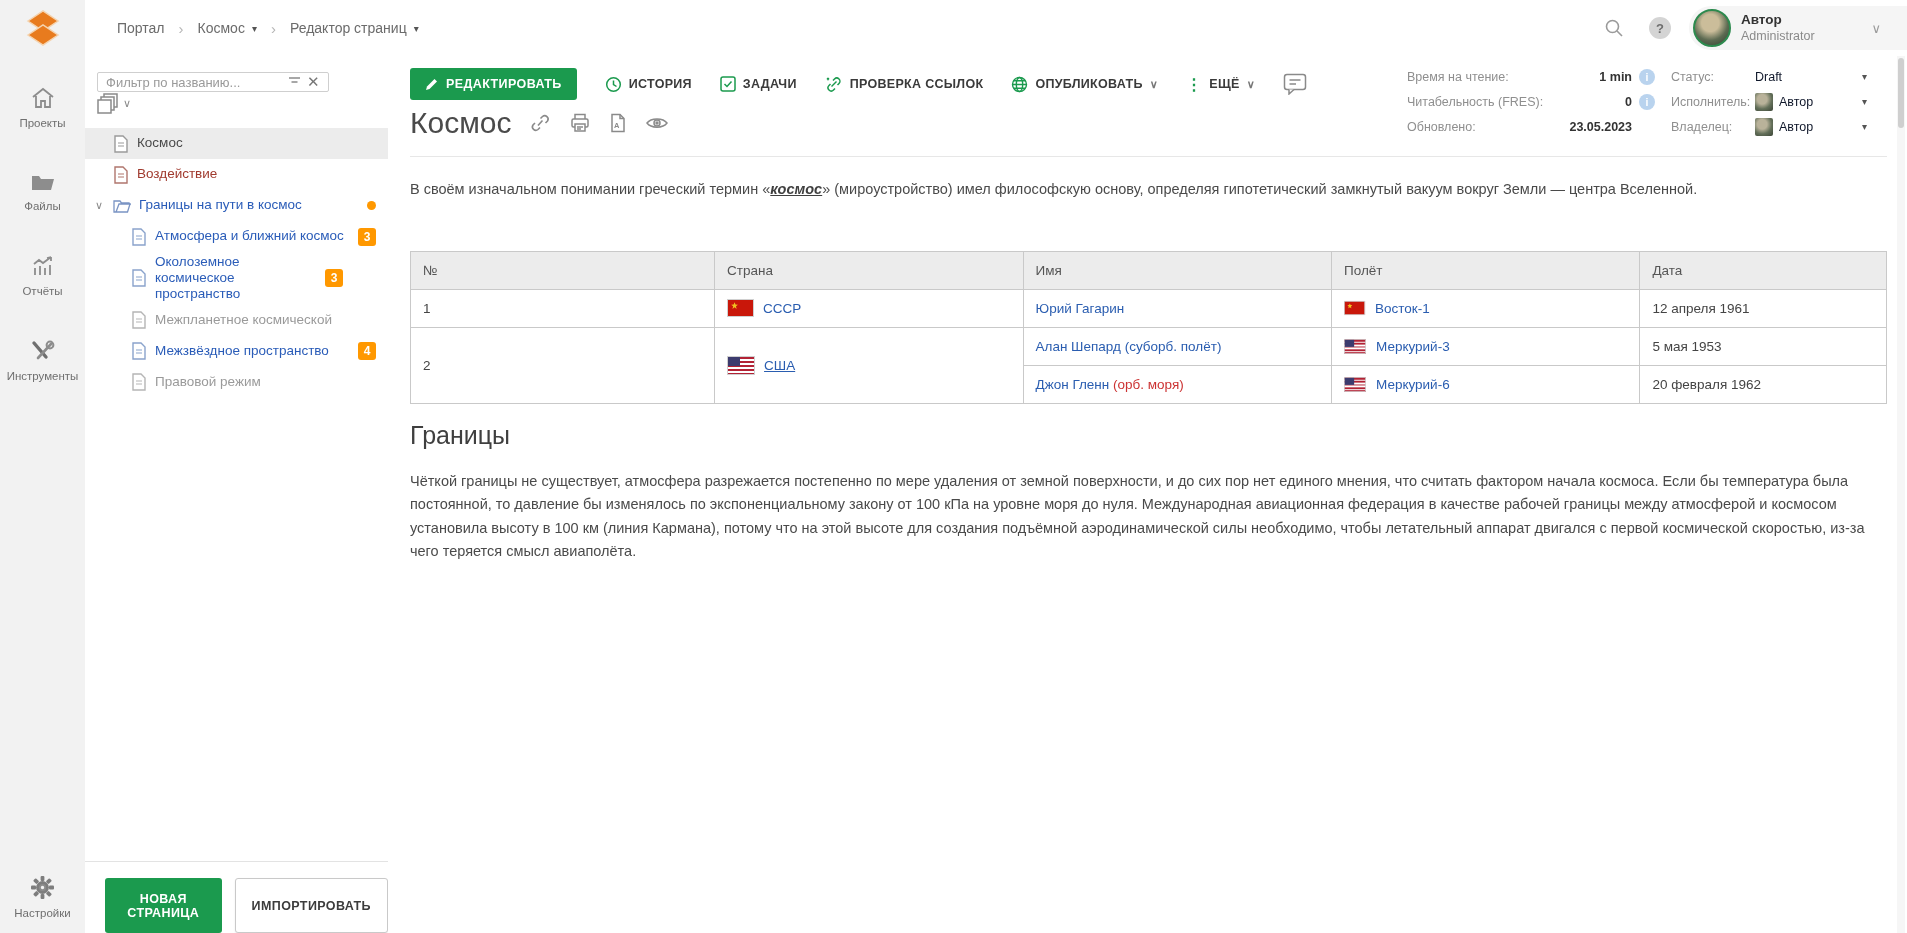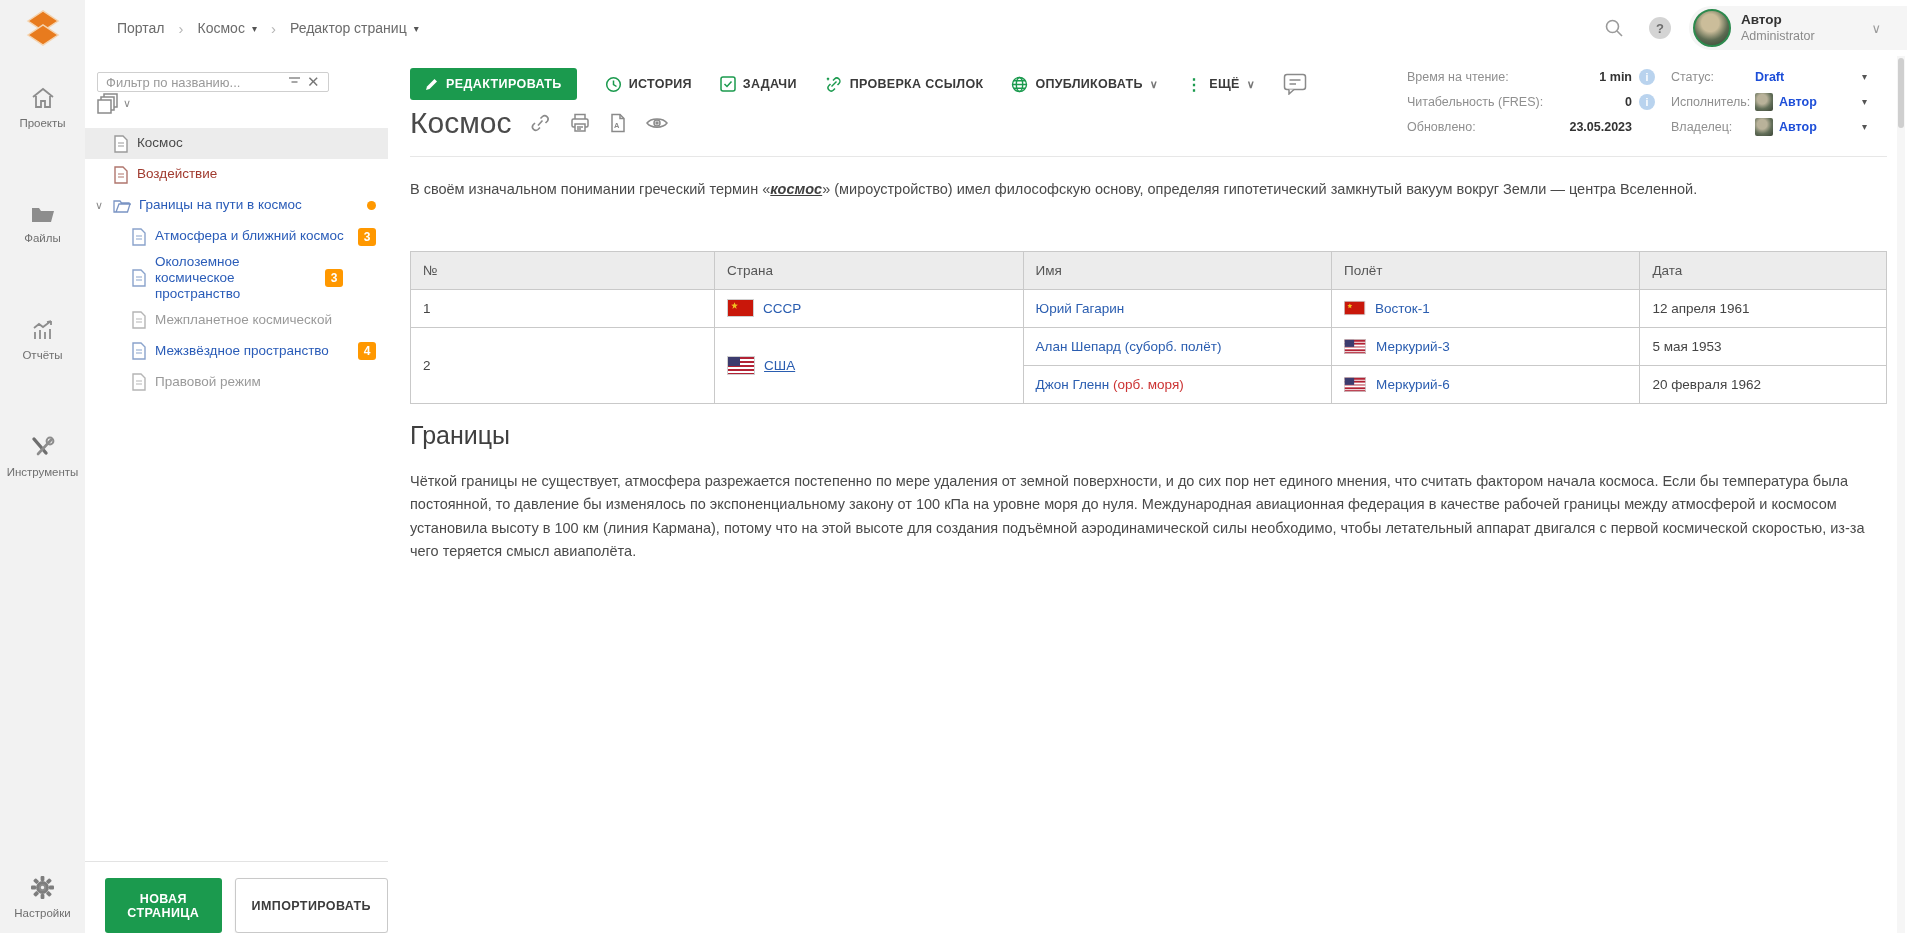--- a/index.html
+++ b/index.html
@@ -21,21 +21,21 @@
   .user-chip { height:44px; background:#f5f5f5; border-radius:22px 0 0 22px; display:flex; align-items:center; gap:10px;
     padding:0 26px 0 4px; min-width:218px; cursor:pointer; }
   .avatar-lg { width:38px; height:38px; border-radius:50%; border:2px solid #2d8a4e;
     background:radial-gradient(circle at 45% 35%, #cbbd9a 0 30%, #5d6b52 60%, #2f3a2c 100%); }
   .user-names { line-height:1.25; }
   .user-name { font-size:13.5px; font-weight:bold; color:#333; }
   .user-role { font-size:12.5px; color:#8a8a8a; }
   .chev { color:#9a9a9a; font-size:13px; margin-left:auto; }
 
   
-  .rail { background:#f2f2f2; display:flex; flex-direction:column; align-items:center; padding-top:30px;gap:32px; }
+  .rail { background:#f2f2f2; display:flex; flex-direction:column; align-items:center; padding-top:30px; }
   .rail-item { display:flex; flex-direction:column; align-items:center; gap:7px; margin-bottom:42px; cursor:pointer; width:100%; }
   .rail-item svg { stroke:#8d8d8d; fill:none; stroke-width:1.8; }
   .rail-item .lbl { font-size:11.5px; color:#6f6f6f; }
   .rail-spacer { flex:1; }
   .rail-bottom { margin-bottom:14px; }
 
   
   .tree-panel { display:flex; flex-direction:column; background:#fff; }
   .filter-row { display:flex; align-items:flex-start; padding:16px 8px 10px 12px;flex-direction:column; }
   .filter-box { flex:1; height:34px; border:1px solid #cfcfcf; border-radius:2px; display:flex; align-items:center; padding:0 8px; background:#fff; }
@@ -72,21 +72,21 @@
     font:bold 12.5px "Liberation Sans", sans-serif; letter-spacing:.4px; padding:9px 15px; cursor:pointer; }
 
   .meta { position:absolute; top:8px; right:40px; width:460px; display:flex; gap:16px; font-size:12.5px; }
   .meta-colA { width:248px; } .meta-colB { flex:1; }
   .meta-row { display:flex; align-items:center; height:25px; }
   .m-label { color:#8f8f8f; }
   .meta-colA .m-val { margin-left:auto; font-weight:bold; color:#333; }
   .info-i { width:16px; height:16px; border-radius:50%; background:#b9d3ee; color:#fff; font-size:10.5px; font-weight:bold;
     display:flex; align-items:center; justify-content:center; margin-left:7px; cursor:pointer; }
   .meta-colB .m-label { width:78px; flex:none; }
-  .meta-colB .m-val { color:#1d4ed8; margin-left:6px;font-weight:bold; }
+  .meta-colB .m-val { color:#0f172a; margin-left:6px; }
   .mini-avatar { width:18px; height:18px; border-radius:2px; margin-left:6px;
     background:radial-gradient(circle at 40% 35%, #b9b29a 0 30%, #64705a 60%, #3a4436 100%); }
   .sel-caret { margin-left:auto; color:#555; font-size:10px; cursor:pointer; }
 
   .locale-line { margin-top:14px; font-size:12.5px; color:#9a9a9a; }
   .title-row { display:flex; align-items:center; gap:18px; margin-top:6px; }
   .page-title { font-size:30px; font-weight:normal; color:#4a4a4a; }
   .title-row .t-ico { cursor:pointer; display:flex; }
   .divider { border:none; border-top:1px solid #e7e7e7; margin:16px 0 0; }
 

